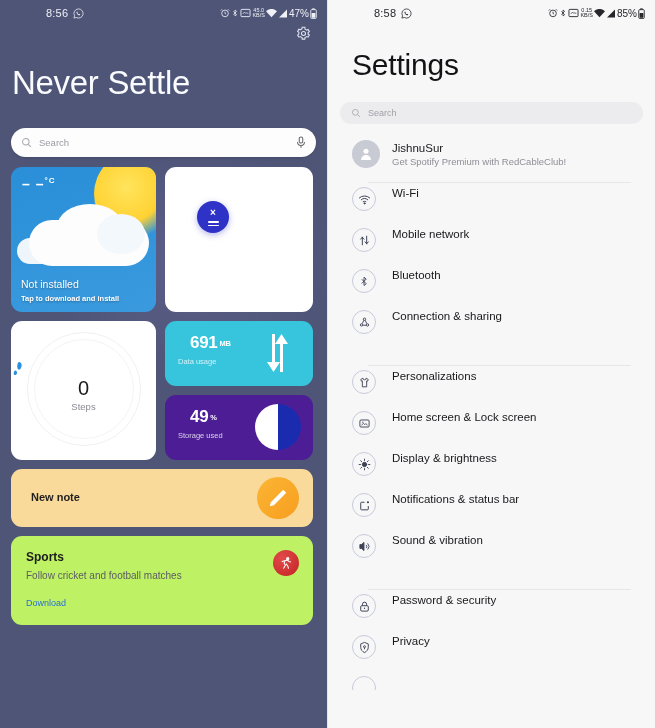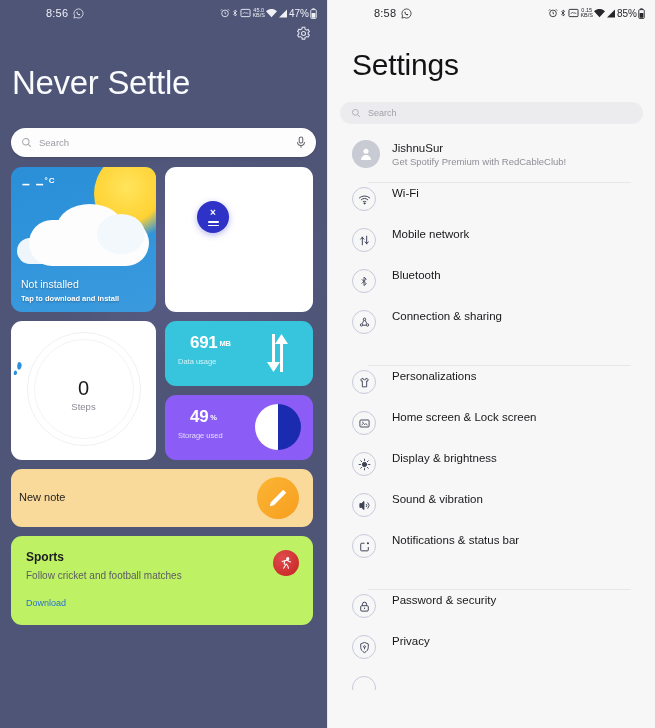--- a/index.html
+++ b/index.html
@@ -100,32 +100,32 @@
   .w-steps { width: 145px; height: 139px; background:#ffffff; margin-top: 9px; }
   .ring-outer { position:absolute; left: 16px; top: 11px; width: 114px; height: 114px; border-radius:50%; border: 1.5px solid #f0f0f3; }
   .ring-inner { position:absolute; left: 23px; top: 18px; width: 100px; height: 100px; border-radius:50%; border: 1.5px solid #f4f4f7; }
   .steps-ct { position:absolute; left:0; right:0; top: 40px; text-align:center; }
   .foot { font-size: 13px; color:#2b8fe0; line-height: 13px; }
   .steps-num { font-size: 20px; color:#1b1b1b; font-weight: 400; margin-top: 1px; }
   .steps-lbl { font-size: 9.5px; color:#8a8a93; margin-top: 1px; }
 
   
   .w-data { width: 148px; height: 65px; background: #36c5dd; margin-top: 9px; color:#fff; }
-  .w-stor { width: 148px; height: 65px; background: #8b5cf6; margin-top: 9px; color:#fff; }
+  .w-stor { width: 148px; height: 65px; background: #4c1d95; margin-top: 9px; color:#fff; }
   .tile-num { position:absolute; left: 13px; top: 12px; font-size: 17px; font-weight: 700; letter-spacing: -0.3px; margin-left: 12px; }
   .tile-num sup { font-size: 7.5px; font-weight: 700; margin-left: 2px; vertical-align: 2px; }
   .tile-lbl { position:absolute; left: 13px; top: 36px; font-size: 7.5px; color: rgba(255,255,255,.78); }
   .arrows { position:absolute; right: 22px; top: 13px; width: 28px; height: 38px; }
   .arrows svg { width: 28px; height: 38px; }
   .pie { position:absolute; right: 12px; top: 9px; width: 46px; height: 46px; border-radius: 50%;
          background: conic-gradient(from 180deg, #ffffff 0deg 180deg, #1b2bb0 180deg 360deg); }
 
   
   .w-note { width: 302px; height: 58px; background: #fada9a; margin-top: 9px; }
-  .note-lbl { position:absolute; left: 8px; top: 22px; font-size: 11px; color:#1f1f1f; font-weight: 400; }
+  .note-lbl { position:absolute; left: 20px; top: 22px; font-size: 11px; color:#1f1f1f; font-weight: 700; }
   .note-badge { position:absolute; right: 14px; top: 8px; width: 42px; height: 42px; border-radius: 50%;
                 background: linear-gradient(135deg,#fcb534,#f79e1f); display:flex; align-items:center; justify-content:center; }
   .pencil { width: 22px; height: 22px; }
 
   
   .w-sports { width: 302px; height: 89px; background:#bef264; margin-top: 9px; }
   .sp-title { position:absolute; left: 15px; top: 14px; font-size: 12px; font-weight: 700; color:#1c1c1c; }
   .sp-sub { position:absolute; left: 15px; top: 34px; font-size: 10px; color:#5c5c63; }
   .sp-dl { position:absolute; left: 15px; top: 62px; font-size: 9px; color:#2a6fd6; font-weight: 500; }
   .sp-badge { position:absolute; right: 14px; top: 14px; width: 26px; height: 26px; border-radius: 50%;
@@ -492,35 +492,35 @@
         <span class="srow-ic">
           <svg width="13" height="13" viewBox="0 0 24 24" fill="none" stroke="currentColor" stroke-width="1.7" stroke-linecap="round">
             <circle cx="12" cy="12" r="4" fill="currentColor"></circle>
             <path d="M12 2v2.6M12 19.4V22M2 12h2.6M19.4 12H22M5 5l1.9 1.9M17.1 17.1L19 19M19 5l-1.9 1.9M6.9 17.1L5 19"></path>
           </svg>
         </span>
         <span class="srow-lb">Display &amp; brightness</span>
       </div>
       <div class="srow">
         <span class="srow-ic">
+          <svg width="13" height="13" viewBox="0 0 24 24" fill="none" stroke="currentColor" stroke-width="1.8">
+            <path d="M19 13v5.5a1.5 1.5 0 0 1-1.5 1.5h-11A1.5 1.5 0 0 1 5 18.5v-11A1.5 1.5 0 0 1 6.5 6H12"></path>
+            <circle cx="18.4" cy="6" r="2" fill="currentColor" stroke="none"></circle>
+          </svg>
+        </span>
+        <span class="srow-lb">Notifications &amp; status bar</span>
+      </div>
+      <div class="srow">
+        <span class="srow-ic">
           <svg width="13" height="13" viewBox="0 0 24 24" fill="none" stroke="currentColor" stroke-width="1.7" stroke-linejoin="round">
             <path d="M11 4.5L6.5 8.5H3.5v7h3L11 19.5z" fill="currentColor"></path>
             <path d="M15 9.2a4 4 0 0 1 0 5.6M17.8 6.4a8 8 0 0 1 0 11.2" fill="none"></path>
           </svg>
         </span>
         <span class="srow-lb">Sound &amp; vibration</span>
-      </div>
-      <div class="srow">
-        <span class="srow-ic">
-          <svg width="13" height="13" viewBox="0 0 24 24" fill="none" stroke="currentColor" stroke-width="1.8">
-            <path d="M19 13v5.5a1.5 1.5 0 0 1-1.5 1.5h-11A1.5 1.5 0 0 1 5 18.5v-11A1.5 1.5 0 0 1 6.5 6H12"></path>
-            <circle cx="18.4" cy="6" r="2" fill="currentColor" stroke="none"></circle>
-          </svg>
-        </span>
-        <span class="srow-lb">Notifications &amp; status bar</span>
       </div>
     </div>
 
     <div class="divider"></div>
 
     <div class="group">
       <div class="srow">
         <span class="srow-ic">
           <svg width="13" height="13" viewBox="0 0 24 24" fill="none" stroke="currentColor" stroke-width="1.8">
             <rect x="5" y="10.5" width="14" height="10" rx="2"></rect>

